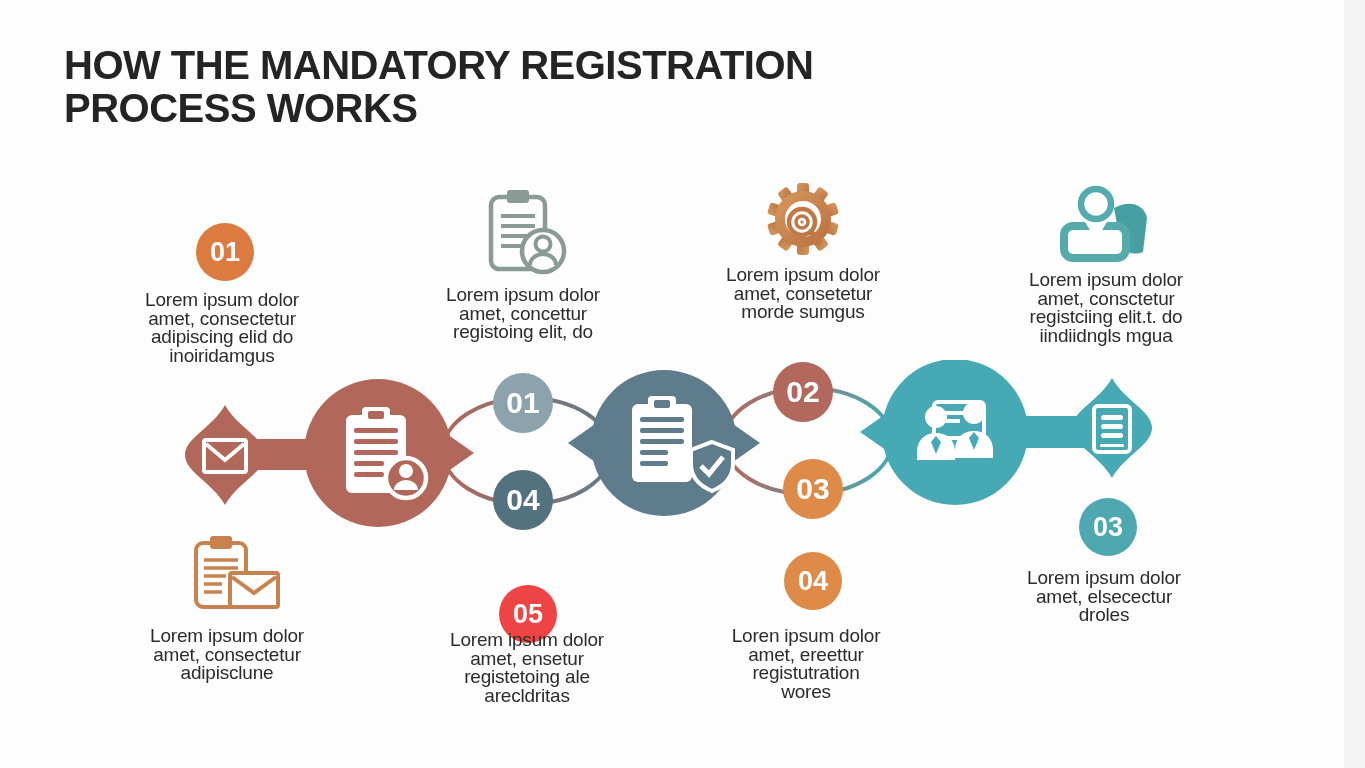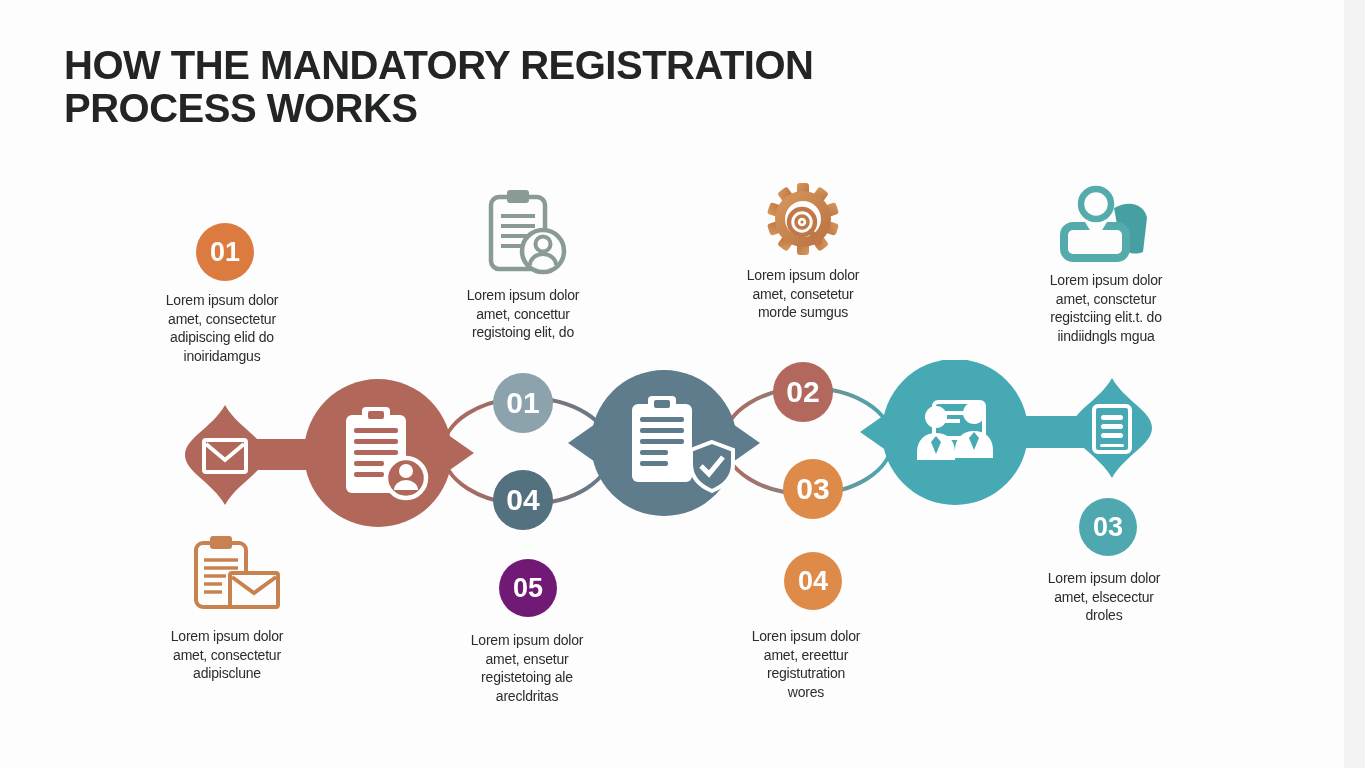--- a/index.html
+++ b/index.html
@@ -7,21 +7,21 @@
     position:relative;width:1344px;height:768px;background:#fdfdfd;overflow:hidden;
     font-family:"Liberation Sans",sans-serif;
   }
   .abs{position:absolute;}
   .title{
     left:64px;top:44px;width:780px;margin:0;
     font-size:40px;line-height:1.07;font-weight:800;letter-spacing:-0.5px;
     color:#222425;white-space:pre-line;
   }
   .caption{
-    font-size:14px;line-height:18.5px;color:#2c2c2c;text-align:center;
+    font-size:19px;line-height:18.5px;color:#2c2c2c;text-align:center;
     white-space:pre-line;letter-spacing:-0.2px;
   }
   .badge{
     border-radius:50%;width:58px;height:58px;display:flex;align-items:center;justify-content:center;
     color:#fff;font-weight:700;font-size:27px;letter-spacing:0;
   }
   .chain-svg{left:0;top:360px;}
   svg text.badge-num{
     font-family:"Liberation Sans",sans-serif;font-weight:700;fill:#ffffff;font-size:30px;
     text-anchor:middle;
@@ -230,21 +230,21 @@
     </g>
     <g>
       <rect x="60" y="40" width="48" height="34" rx="2" fill="#fdfdfd" stroke="#c8824f" stroke-width="4"></rect>
       <polyline points="62,44 84,60 106,44" fill="none" stroke="#c8824f" stroke-width="4"></polyline>
     </g>
   </svg>
   <div class="abs caption" style="left:132px;top:627px;width:190px;">Lorem ipsum dolor
 amet, consectetur
 adipisclune</div>
 
-  <div class="abs badge" style="left:499px;top:559px;background:#701a75;">
+  <div class="abs badge" style="left:499px;top:585px;background:#ef4444;">
     <span>05</span>
   </div>
   <div class="abs caption" style="left:427px;top:631px;width:200px;">Lorem ipsum dolor
 amet, ensetur
 registetoing ale
 arecldritas</div>
 
   <div class="abs badge" style="left:784px;top:552px;background:#de8a48;">
     <span>04</span>
   </div>

